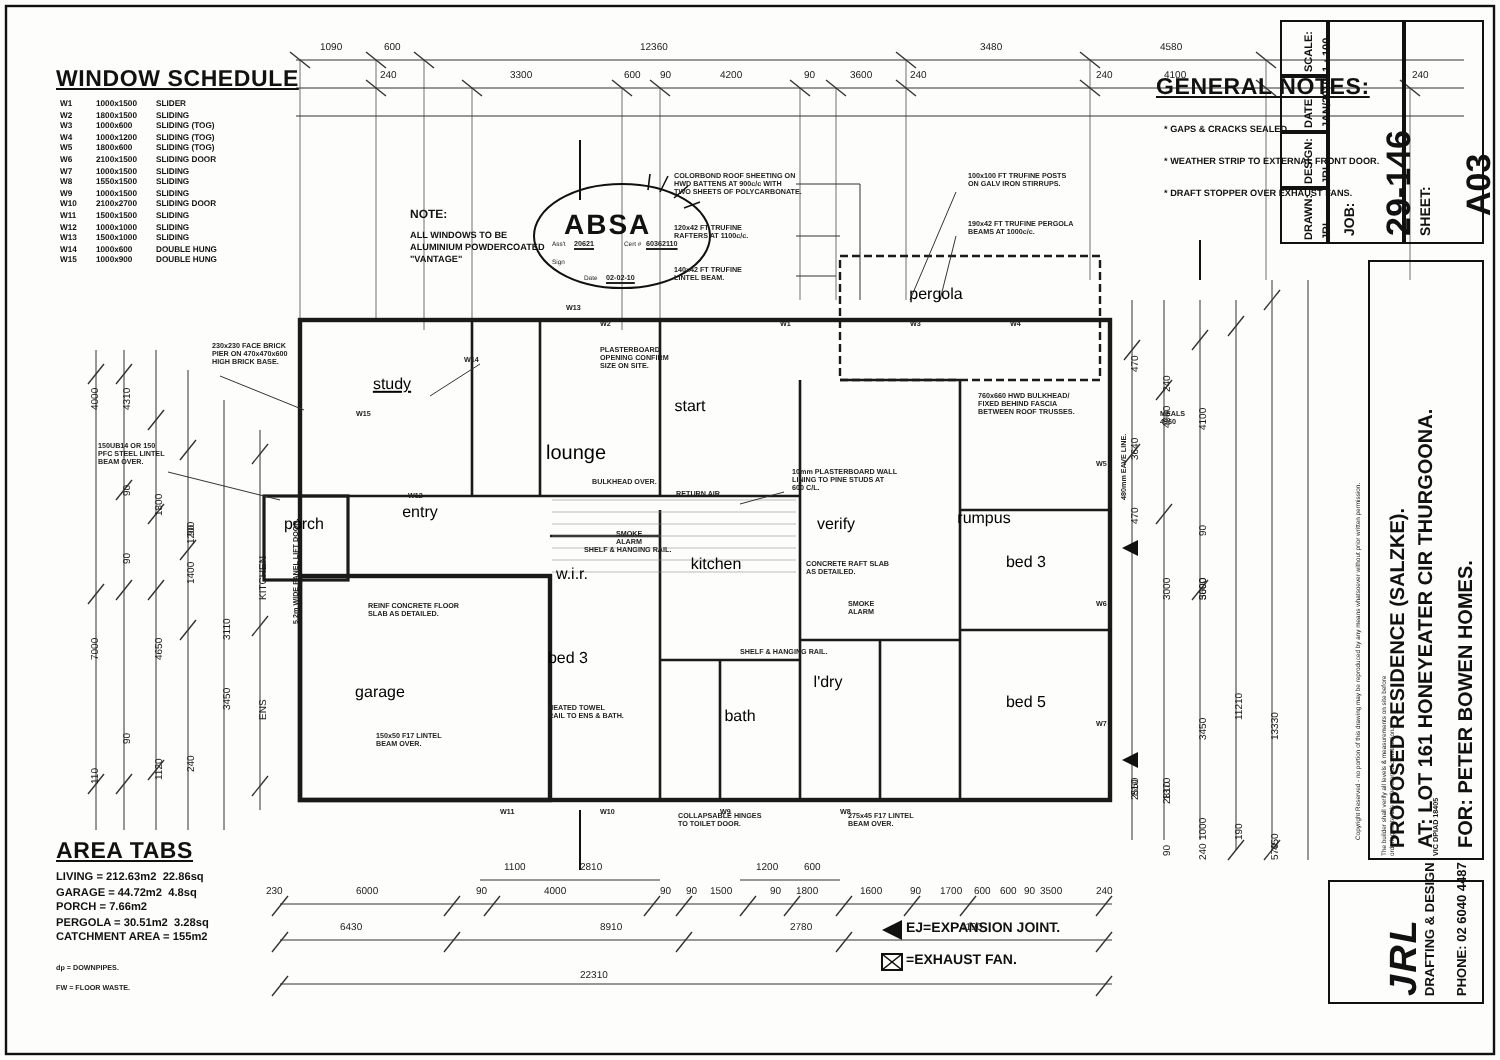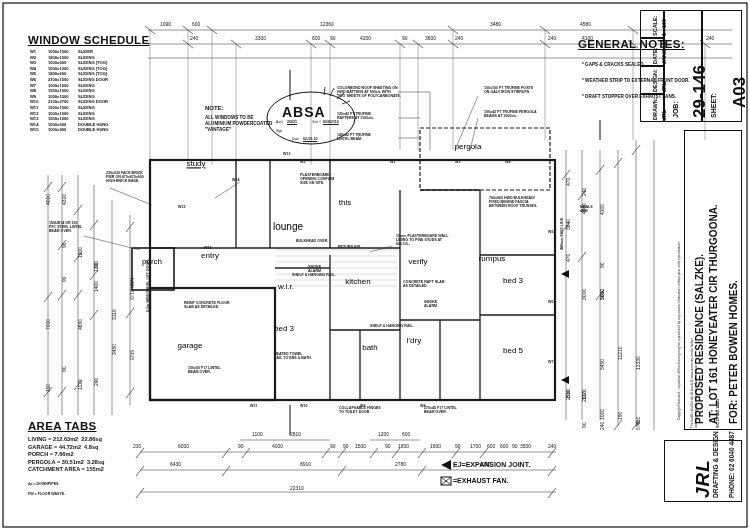--- a/index.html
+++ b/index.html
@@ -315,34 +315,34 @@
   <div id="at-abbrev">
       <div class="txt tiny" style="left: 28px; top: 482px;">dp = DOWNPIPES.</div>
       <div class="txt tiny" style="left: 28px; top: 492px;">FW = FLOOR WASTE.</div>
     </div>
 
 
   <div class="txt legend" style="left:453px;top:461px;">EJ=EXPANSION JOINT.</div>
   <div class="txt legend" style="left:453px;top:477px;">=EXHAUST FAN.</div>
 
   <div id="rooms">
-      <div class="txt roomsm" style="left: 196px; top: 164px; transform: translate(-50%, -50%); text-decoration: underline;">study</div>
+      <div class="txt roomsm" style="left: 196px; top: 192px; transform: translate(-50%, -50%); text-decoration: underline;">study</div>
       <div class="txt room" style="left: 288px; top: 215px; transform: translate(-50%, -50%); margin-top: 12px;">lounge</div>
-      <div class="txt roomsm" style="left: 345px; top: 203px; transform: translate(-50%, -50%);">this</div>
+      <div class="txt roomsm" style="left: 345px; top: 203px; transform: translate(-50%, -50%);">start</div>
       <div class="txt roomsm" style="left: 492px; top: 259px; transform: translate(-50%, -50%);">rumpus</div>
       <div class="txt roomsm" style="left: 418px; top: 262px; transform: translate(-50%, -50%);">verify</div>
       <div class="txt roomsm" style="left: 513px; top: 281px; transform: translate(-50%, -50%);">bed 3</div>
       <div class="txt roomsm" style="left: 513px; top: 351px; transform: translate(-50%, -50%);">bed 5</div>
       <div class="txt roomsm" style="left: 284px; top: 329px; transform: translate(-50%, -50%);">bed 3</div>
       <div class="txt roomsm" style="left: 190px; top: 346px; transform: translate(-50%, -50%);">garage</div>
       <div class="txt roomsm" style="left: 210px; top: 256px; transform: translate(-50%, -50%);">entry</div>
       <div class="txt roomsm" style="left: 152px; top: 262px; transform: translate(-50%, -50%);">porch</div>
       <div class="txt roomsm" style="left: 286px; top: 287px; transform: translate(-50%, -50%);">w.i.r.</div>
       <div class="txt roomsm" style="left: 358px; top: 282px; transform: translate(-50%, -50%);">kitchen</div>
-      <div class="txt roomsm" style="left: 370px; top: 348px; transform: translate(-50%, -50%); text-align: center;">bath</div>
+      <div class="txt roomsm" style="left: 370px; top: 358px; transform: translate(-50%, -50%); text-align: center;">bath</div>
       <div class="txt roomsm" style="left: 414px; top: 341px; transform: translate(-50%, -50%);">l'dry</div>
       <div class="txt roomsm" style="left: 468px; top: 147px; transform: translate(-50%, -50%);">pergola</div>
     </div>
 
   <div id="annots">
       <div class="txt tiny" style="left: 337px; top: 86px; white-space: pre; transform-origin: 0px 0px;">COLORBOND ROOF SHEETING ON
 HWD BATTENS AT 900c/c WITH
 TWO SHEETS OF POLYCARBONATE.</div>
       <div class="txt tiny" style="left: 337px; top: 112px; white-space: pre; transform-origin: 0px 0px;">120x42 FT TRUFINE
 RAFTERS AT 1100c/c.</div>

